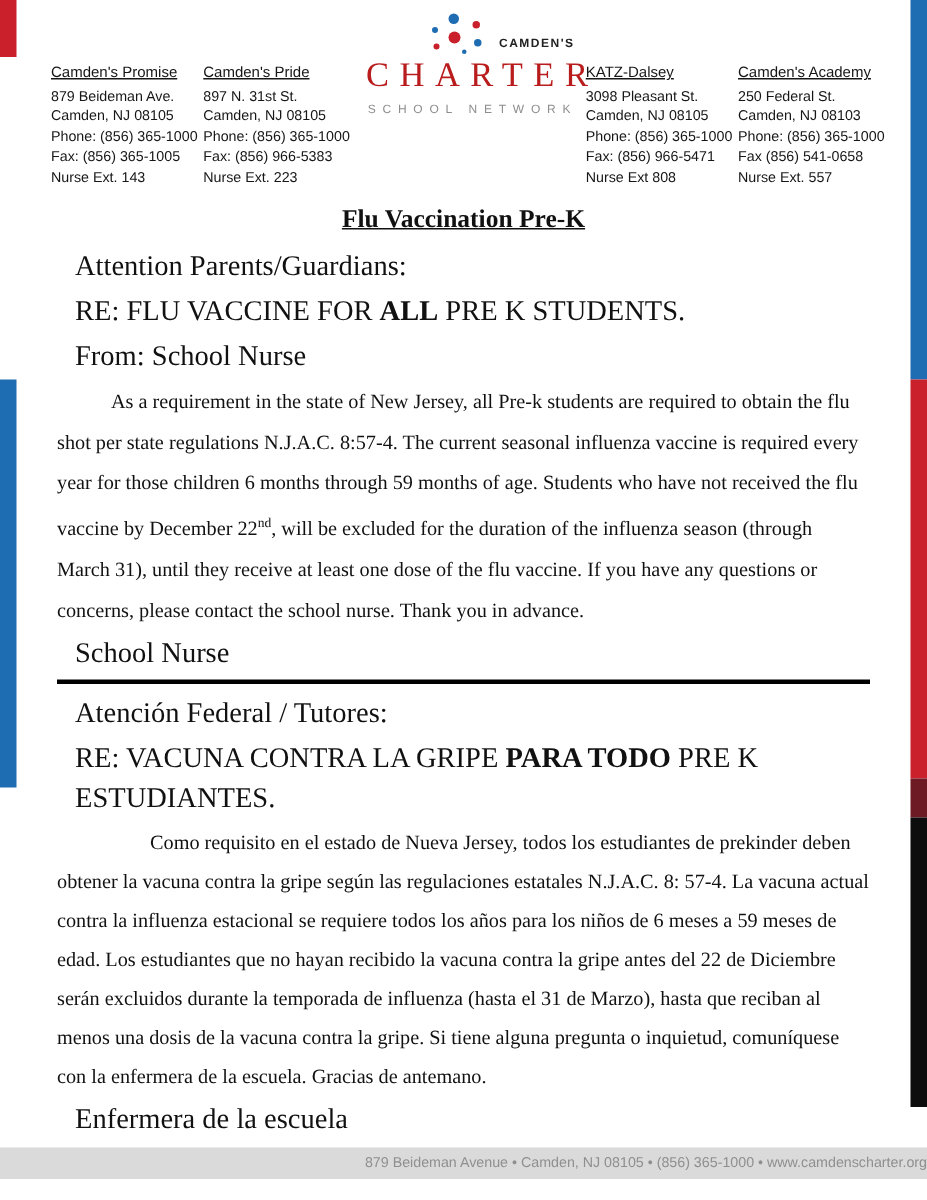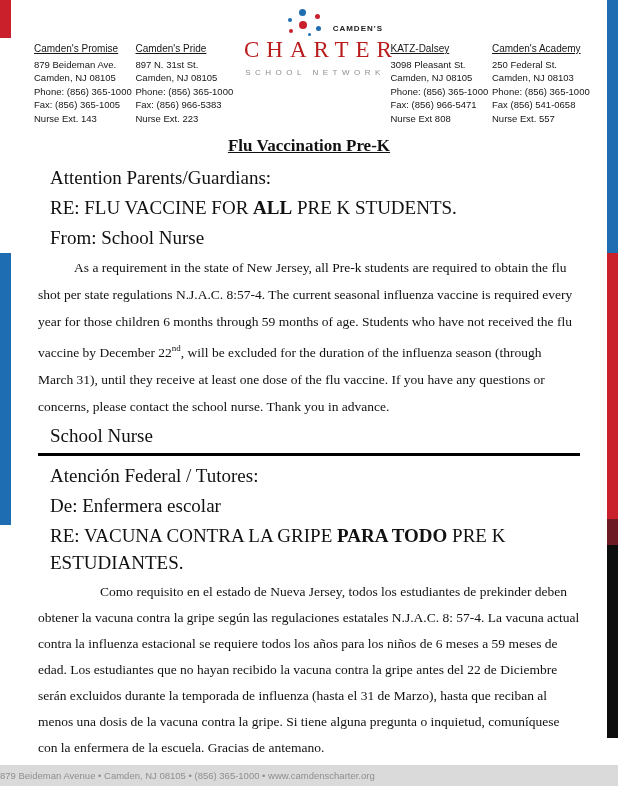--- a/index.html
+++ b/index.html
@@ -57,21 +57,21 @@
   .para{margin:0 0 2px;font-size:13.5px;line-height:27px;text-align:left;}
   .para-en{text-indent:36px;}
   .para-es{text-indent:62px;line-height:26px;}
   .bold{font-weight:bold;}
   sup{font-size:9px;}
   .divider{border:0;border-top:3px solid #000;margin:4px 0 6px;}
 
   
   .footer{
     position:absolute;left:0;right:0;bottom:14px;height:21px;background:#dadada;
-    text-align:left;font-family:"Liberation Sans", sans-serif;
+    text-align:right;font-family:"Liberation Sans", sans-serif;
     font-size:9.5px;color:#8f8f8f;line-height:21px;
   }
 </style>
 </head>
 <body>
 
 <div class="page">
 
   <div class="bar bar-tl-red"></div>
   <div class="bar bar-l-blue"></div>
@@ -143,21 +143,20 @@
 
     <p class="line">Attention Parents/Guardians:</p>
     <p class="line"><span>RE: FLU VACCINE FOR </span><span class="bold">ALL</span><span> PRE K STUDENTS.</span></p>
     <p class="line">From: School Nurse</p>
     <p class="para para-en"><span>As a requirement in the state of New Jersey, all Pre-k students are required to obtain the flu shot per state regulations N.J.A.C. 8:57-4. The current seasonal influenza vaccine is required every year for those children 6 months through 59 months of age. Students who have not received the flu vaccine by December 22</span><sup>nd</sup><span>, will be excluded for the duration of the influenza season (through March 31), until they receive at least one dose of the flu vaccine. If you have any questions or concerns, please contact the school nurse. Thank you in advance.</span></p>
     <p class="line">School Nurse</p>
 
     <hr class="divider">
 
     <p class="line">Atención Federal / Tutores:</p>
-    <p class="line">De: Enfermera escolar</p>
     <p class="line"><span>RE: VACUNA CONTRA LA GRIPE </span><span class="bold">PARA TODO</span><span> PRE K ESTUDIANTES.</span></p>
     <p class="para para-es">Como requisito en el estado de Nueva Jersey, todos los estudiantes de prekinder deben obtener la vacuna contra la gripe según las regulaciones estatales N.J.A.C. 8: 57-4. La vacuna actual contra la influenza estacional se requiere todos los años para los niños de 6 meses a 59 meses de edad. Los estudiantes que no hayan recibido la vacuna contra la gripe antes del 22 de Diciembre serán excluidos durante la temporada de influenza (hasta el 31 de Marzo), hasta que reciban al menos una dosis de la vacuna contra la gripe. Si tiene alguna pregunta o inquietud, comuníquese con la enfermera de la escuela. Gracias de antemano.</p>
     <p class="line">Enfermera de la escuela</p>
 
   </div>
 
   <div class="footer">
     <span>879 Beideman Avenue • Camden, NJ 08105 • (856) 365-1000 • www.camdenscharter.org</span>
   </div>
 

